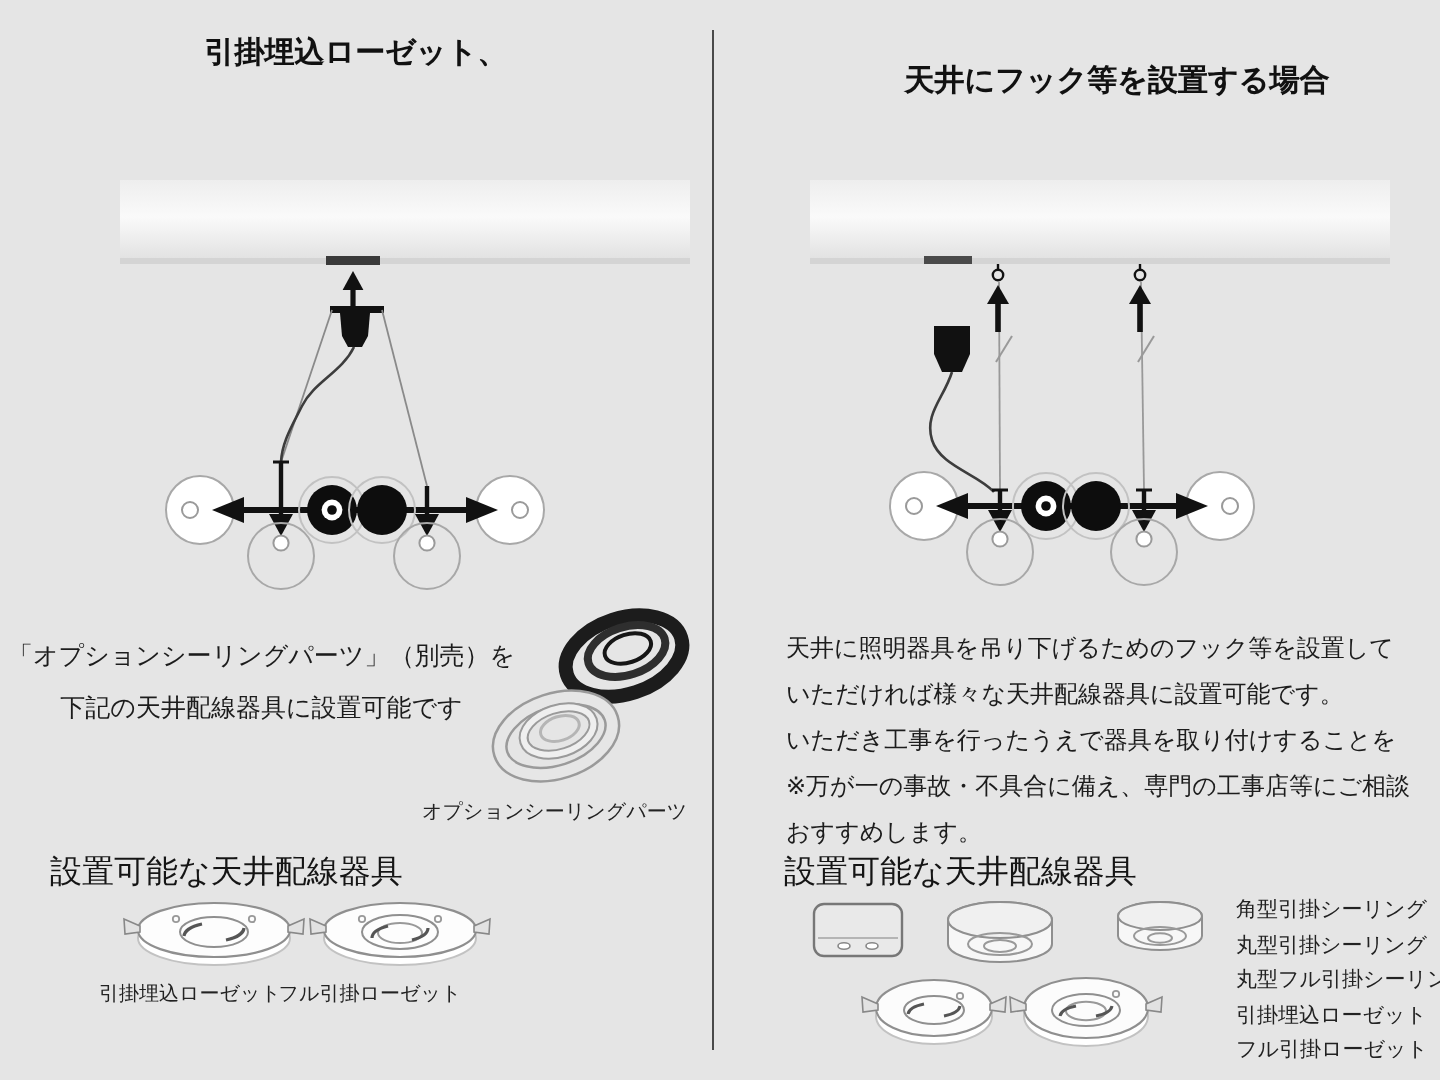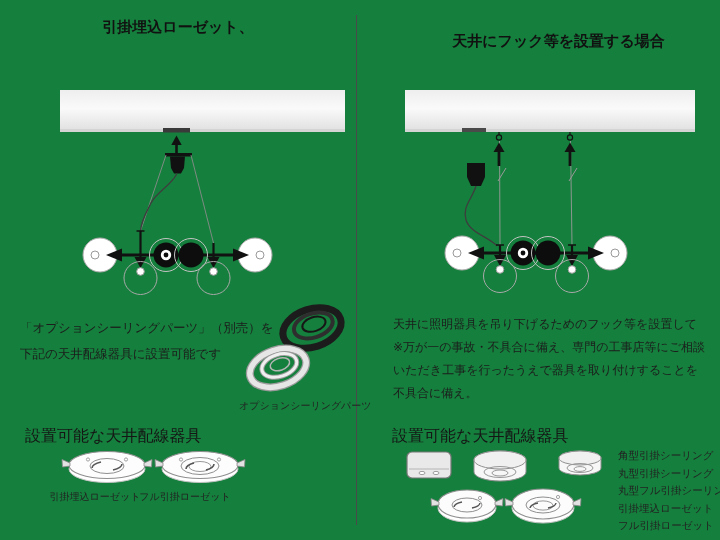--- a/index.html
+++ b/index.html
@@ -1,16 +1,16 @@
 <!DOCTYPE html>
 <html><head>
 <meta charset="utf-8">
 <style>
   html,body{margin:0;padding:0;background:#fff;}
-  #page{position:relative;width:720px;height:540px;background:#15803d;overflow:hidden;
+  #page{position:relative;width:720px;height:540px;background:#e5e5e5;overflow:hidden;
         font-family:"Liberation Sans","DejaVu Sans",sans-serif;color:#1a1a1a;}
   .abs{position:absolute;}
   .title{font-weight:bold;font-size:15px;line-height:21px;text-align:center;color:#111;}
   .para{font-size:12.5px;color:#1c1c1c;}
   .para div{white-space:nowrap;}
   .para-l div{line-height:25.5px;}
   .para-r{font-size:12px;}
   .para-r div{line-height:23px;}
   .heading{font-size:16px;color:#151515;white-space:nowrap;}
   .smallcap{font-size:10px;color:#222;text-align:center;white-space:nowrap;}
@@ -139,40 +139,40 @@
       <circle cx="193" cy="168" r="12.5" fill="#0d0d0d"></circle>
       <polygon points="139,170 151,170 145,181" fill="#111"></polygon>
       <circle cx="145" cy="184.5" r="3.8" fill="#fff" stroke="#9a9a9a" stroke-width="1"></circle>
       <circle cx="145" cy="191" r="16.5" fill="none" stroke="#a8a8a8" stroke-width="1"></circle>
       <polygon points="211,170 223,170 217,181" fill="#111"></polygon>
       <circle cx="217" cy="184.5" r="3.8" fill="#fff" stroke="#9a9a9a" stroke-width="1"></circle>
       <circle cx="217" cy="191" r="16.5" fill="none" stroke="#a8a8a8" stroke-width="1"></circle>
     </g>
   </svg>
 
-  <div class="abs para para-l" style="left:20px;top:316px;">
+  <div class="abs para para-l" style="left:4px;top:316px;text-align:center;">
     <div>「オプションシーリングパーツ」（別売）を</div>
     <div>下記の天井配線器具に設置可能です</div>
   </div>
 
   <svg class="abs" style="left:240px;top:300px;" width="115" height="98" viewBox="0 0 115 98">
     <g transform="rotate(-18 72 28)">
       <ellipse cx="72" cy="28" rx="30" ry="19" fill="none" stroke="#1c1c1c" stroke-width="7"></ellipse>
       <ellipse cx="74" cy="26" rx="20" ry="12" fill="none" stroke="#2e2e2e" stroke-width="4"></ellipse>
       <ellipse cx="75" cy="25" rx="12" ry="7" fill="none" stroke="#161616" stroke-width="2"></ellipse>
     </g>
     <g transform="rotate(-18 38 68)">
       <ellipse cx="38" cy="68" rx="29" ry="18" fill="none" stroke="#9a9a9a" stroke-width="8"></ellipse>
       <ellipse cx="38" cy="68" rx="29" ry="18" fill="none" stroke="#e6e6e6" stroke-width="5.5"></ellipse>
       <ellipse cx="40" cy="66" rx="18" ry="11" fill="none" stroke="#9a9a9a" stroke-width="5"></ellipse>
       <ellipse cx="40" cy="66" rx="18" ry="11" fill="none" stroke="#efefef" stroke-width="3"></ellipse>
       <ellipse cx="41" cy="65" rx="10" ry="6" fill="none" stroke="#b5b5b5" stroke-width="1.5"></ellipse>
     </g>
   </svg>
-  <div class="abs smallcap" style="left:239px;top:399px;width:130px;">オプションシーリングパーツ</div>
+  <div class="abs smallcap" style="left:211px;top:399px;width:130px;">オプションシーリングパーツ</div>
 
   <div class="abs heading" style="left:25px;top:426px;">設置可能な天井配線器具</div>
 
   <svg class="abs" style="left:40px;top:444px;" width="220" height="44" viewBox="0 0 220 44">
     <g>
       <ellipse cx="67" cy="25" rx="38" ry="13.5" fill="#fff" stroke="#c2c2c2" stroke-width="1"></ellipse>
       <ellipse cx="67" cy="21" rx="38" ry="13.5" fill="#fdfdfd" stroke="#8f8f8f" stroke-width="1.1"></ellipse>
       <ellipse cx="67" cy="22" rx="17" ry="7.5" fill="none" stroke="#8f8f8f" stroke-width="1"></ellipse>
       <path d="M52,24 a16,7 0 0 1 9,-6" fill="none" stroke="#555" stroke-width="1.6"></path>
       <path d="M82,20 a16,7 0 0 1 -9,6" fill="none" stroke="#555" stroke-width="1.6"></path>
@@ -192,23 +192,24 @@
       <circle cx="179" cy="15.5" r="1.6" fill="none" stroke="#999" stroke-width="0.9"></circle>
       <path d="M123,19 l-8,-3.5 l0.5,7.5 l7.5,-1 z" fill="#e2e2e2" stroke="#888" stroke-width="0.8"></path>
       <path d="M197,19 l8,-3.5 l-0.5,7.5 l-7.5,-1 z" fill="#e2e2e2" stroke="#888" stroke-width="0.8"></path>
     </g>
   </svg>
   <div class="abs smallcap" style="left:35px;top:490px;width:120px;">引掛埋込ローゼット</div>
   <div class="abs smallcap" style="left:125px;top:490px;width:120px;">フル引掛ローゼット</div>
 
   <div class="abs para para-r" style="left:393px;top:313px;">
     <div>天井に照明器具を吊り下げるためのフック等を設置して</div>
+    <div>いただければ様々な天井配線器具に設置可能です。</div>
+    <div>いただき工事を行ったうえで器具を取り付けすることを</div>
     <div>※万が一の事故・不具合に備え、専門の工事店等にご相談</div>
-    <div>いただき工事を行ったうえで器具を取り付けすることを</div>
-    <div>不具合に備え。</div>
+    <div>おすすめします。</div>
   </div>
 
   <div class="abs heading" style="left:392px;top:426px;">設置可能な天井配線器具</div>
 
   <svg class="abs" style="left:400px;top:448px;" width="212" height="85" viewBox="0 0 212 85">
     <g>
       <rect x="7" y="4" width="44" height="26" rx="5" fill="#e9e9e9" stroke="#777" stroke-width="1.2"></rect>
       <line x1="9" y1="21" x2="49" y2="21" stroke="#b5b5b5" stroke-width="1"></line>
       <ellipse cx="22" cy="25" rx="3" ry="1.6" fill="#fff" stroke="#888" stroke-width="0.8"></ellipse>
       <ellipse cx="36" cy="25" rx="3" ry="1.6" fill="#fff" stroke="#888" stroke-width="0.8"></ellipse>

